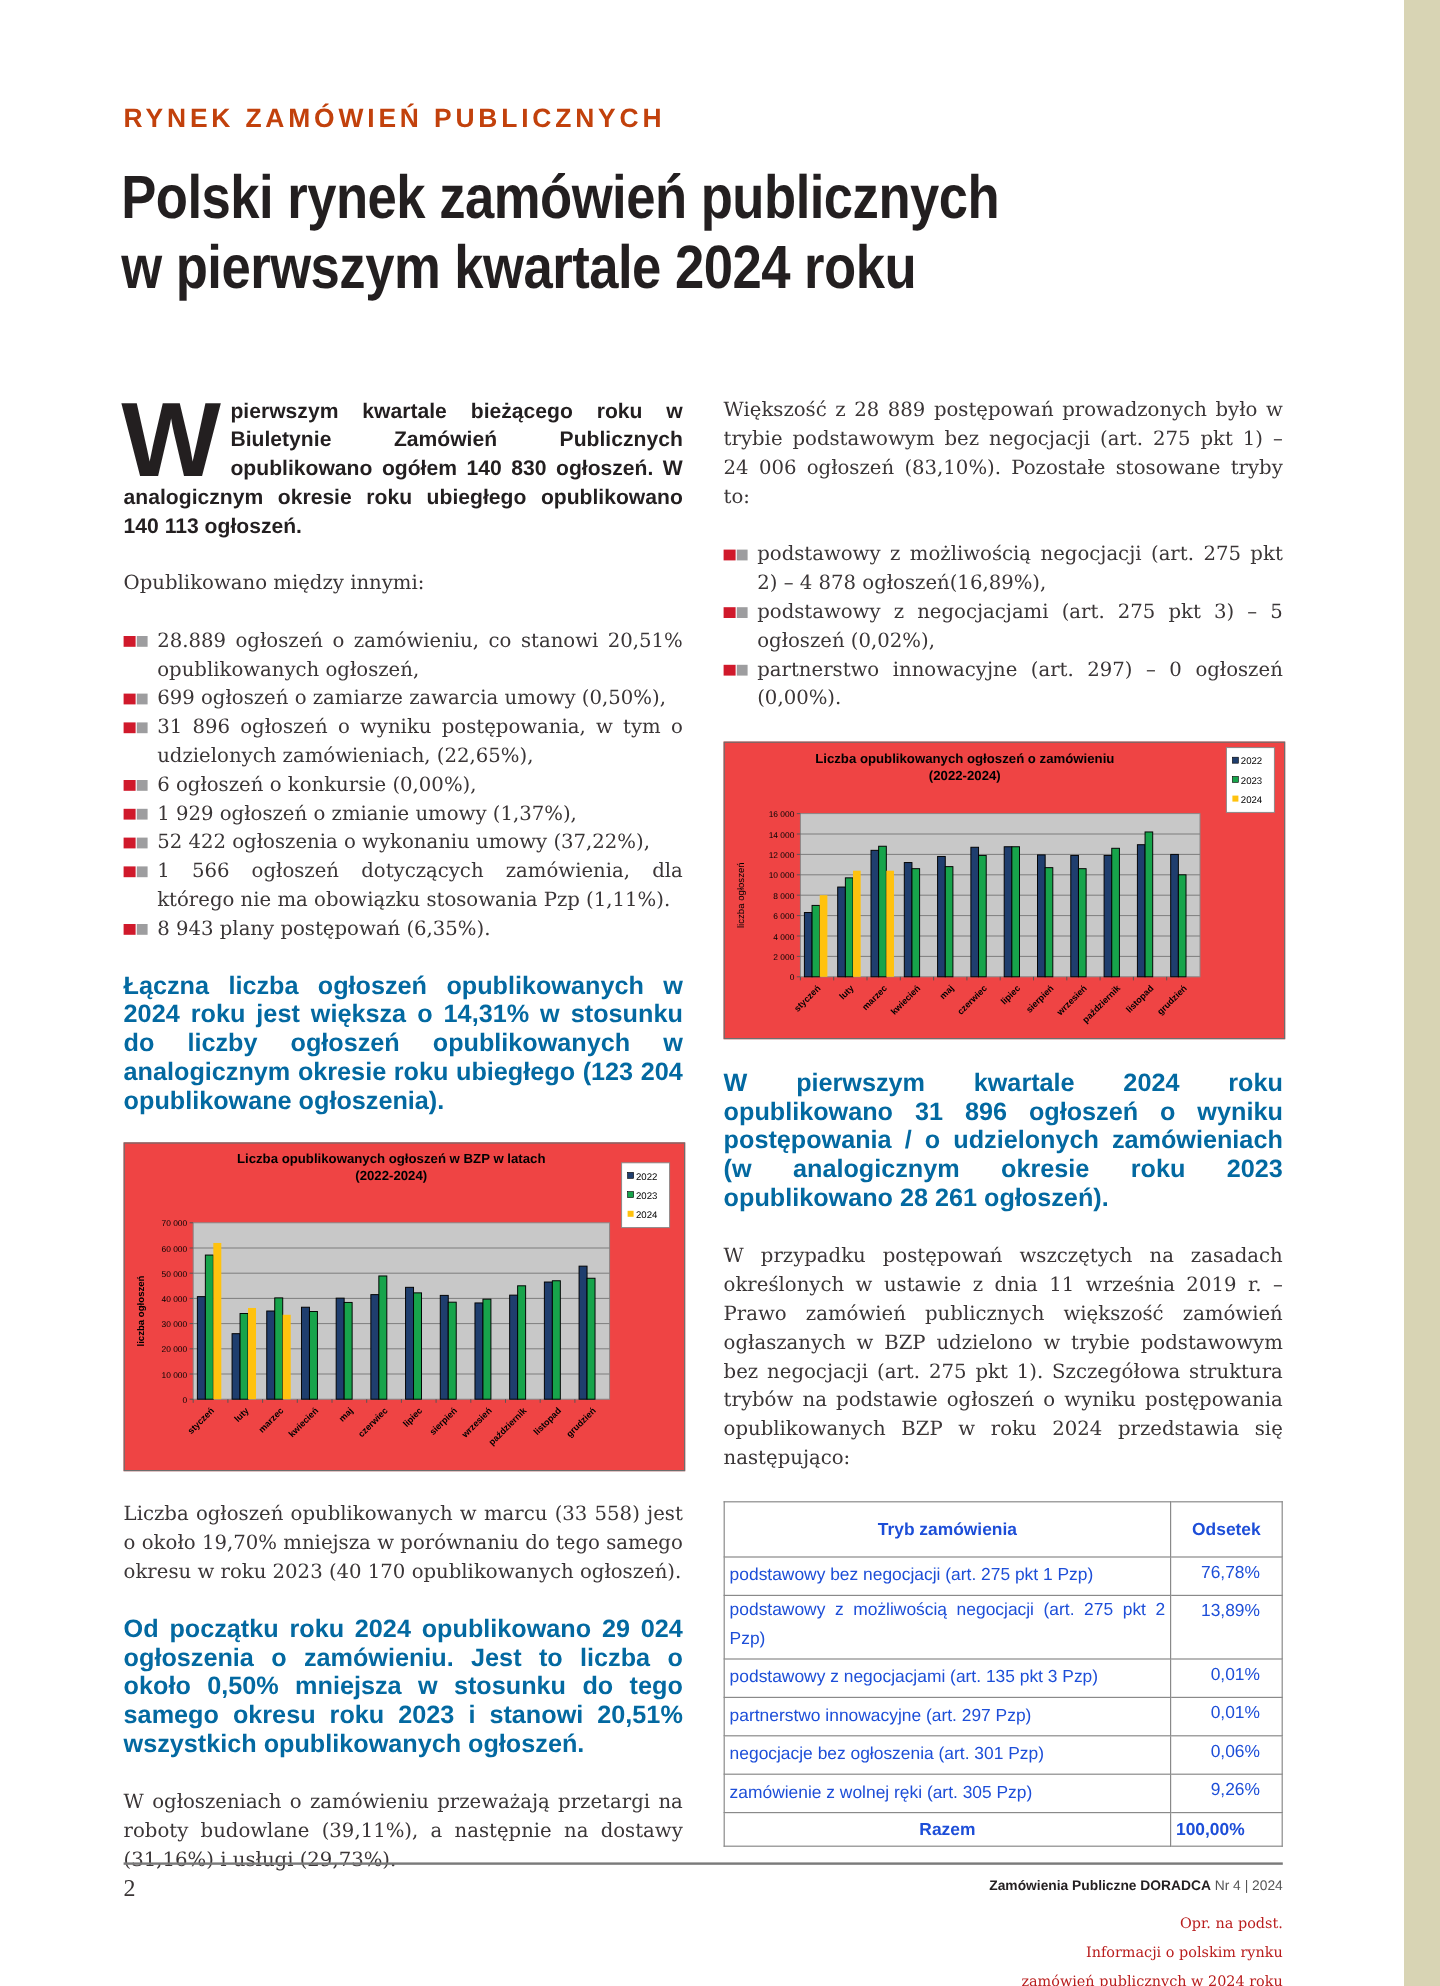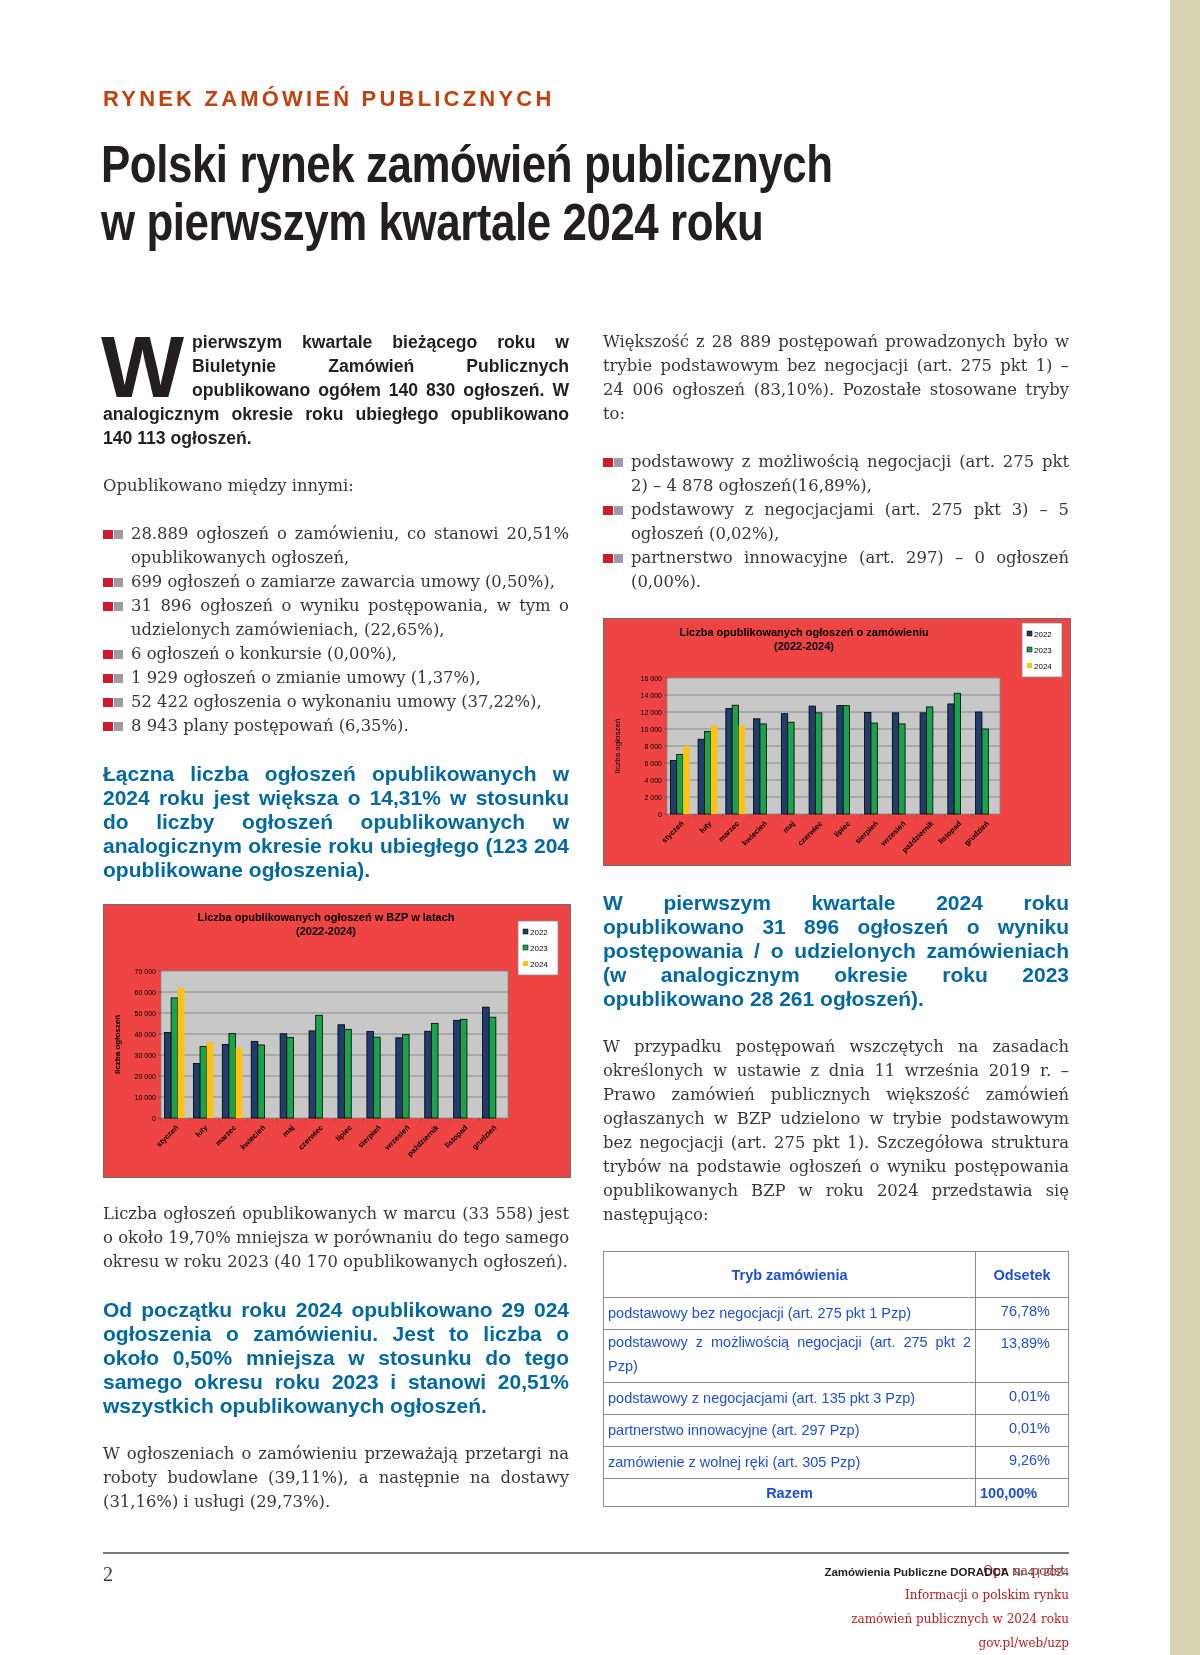--- a/index.html
+++ b/index.html
@@ -75,21 +75,21 @@
           <span class="r"></span>
           <span class="g"></span>
         </span><span>1 929 ogłoszeń o zmianie umowy (1,37%),</span></li>
     <li><span class="bullet-icon">
           <span class="r"></span>
           <span class="g"></span>
         </span><span>52 422 ogłoszenia o wykonaniu umowy (37,22%),</span></li>
     <li><span class="bullet-icon">
           <span class="r"></span>
           <span class="g"></span>
-        </span></li>
+        </span><span>1 566 ogłoszeń dotyczących zamówienia, dla którego nie ma obowiązku stosowania Pzp (1,11%).</span></li>
     <li><span class="bullet-icon">
           <span class="r"></span>
           <span class="g"></span>
         </span><span>8 943 plany postępowań (6,35%).</span></li>
   </ul>
   <div class="gap"></div>
   <p class="bold-p">Łączna liczba ogłoszeń opublikowanych w 2024 roku jest większa o 14,31% w stosunku do liczby ogłoszeń opublikowanych w analogicznym okresie roku ubiegłego (123 204 opublikowane ogłoszenia).</p>
   <div style="height:22px"></div>
   <div class="chart-box" style="width:466px;height:272px;">
     <svg id="chart1" width="466" height="272">
@@ -319,20 +319,24 @@
         </tr>
       <tr>
           <td class="lbl">podstawowy z negocjacjami (art. 135 pkt 3 Pzp)</td>
           <td class="pct">0,01%</td>
         </tr>
       <tr>
           <td class="lbl">partnerstwo innowacyjne (art. 297 Pzp)</td>
           <td class="pct">0,01%</td>
         </tr>
       <tr>
+          <td class="lbl">negocjacje bez ogłoszenia (art. 301 Pzp)</td>
+          <td class="pct">0,06%</td>
+        </tr>
+      <tr>
           <td class="lbl">zamówienie z wolnej ręki (art. 305 Pzp)</td>
           <td class="pct">9,26%</td>
         </tr>
       <tr class="total">
           <td>Razem</td>
           <td class="pct">100,00%</td>
         </tr>
     </tbody>
   </table>
   <div style="height:20px"></div>

